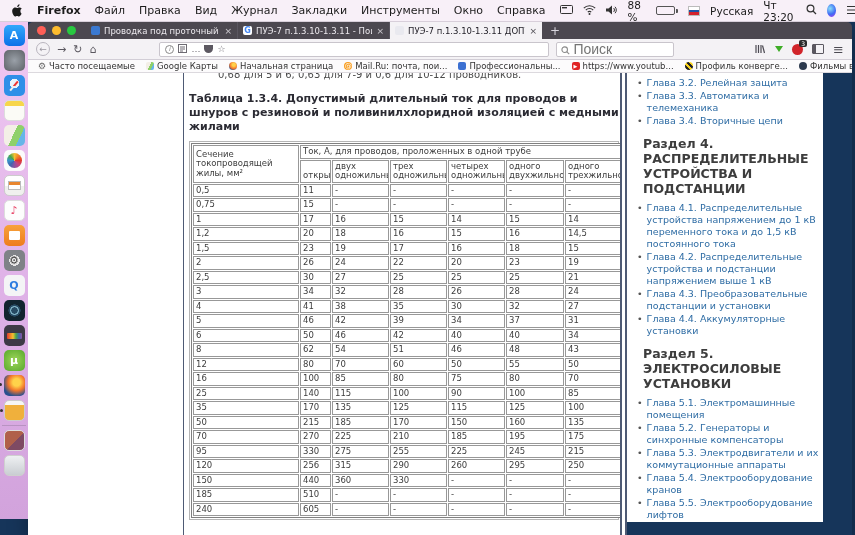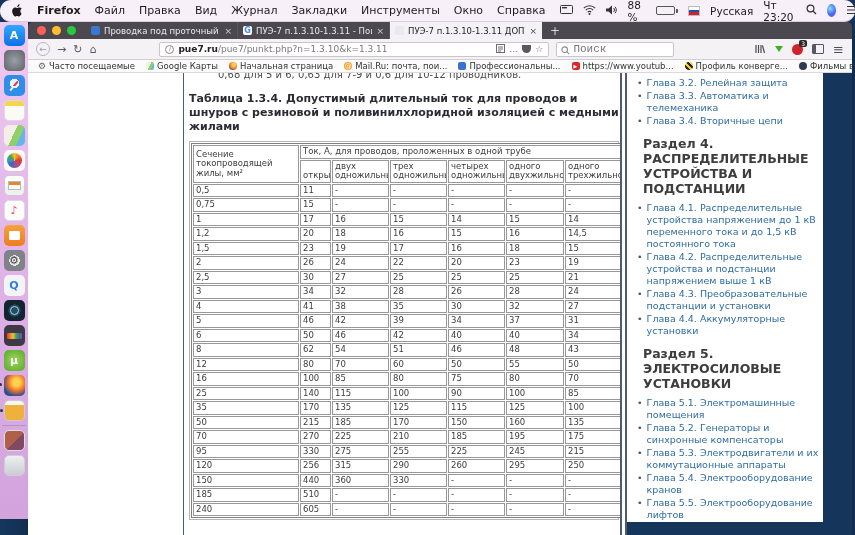--- a/index.html
+++ b/index.html
@@ -2,21 +2,21 @@
 <html style="--navy: #16355a; --menubar-bg: #f8f0f8; --tabbar-bg: #4c4850; --chrome-bg: #f4f2f5; --frame-line: #4e5a74; --link: #2e6ca4; --download-green: #3fae27; --abp-red: #d1242a;"><head>
 <meta charset="utf-8">
 <style>
   * { margin:0; padding:0; box-sizing:border-box; }
   html,body { font-family:"DejaVu Sans","Liberation Sans",sans-serif; }
   .screen { position:relative; width:855px; height:535px; background:var(--navy); overflow:hidden; }
 
   
   .menubar { position:absolute; top:0; left:0; right:0; height:22px; background:var(--menubar-bg);
     display:flex; align-items:center; gap:14px; padding:0 10px 0 12px; font-size:11px; color:#1c1c1c;
-    border-bottom:1px solid #d8cfda; z-index:5;border-radius:11px; }
+    border-bottom:1px solid #d8cfda; z-index:5; }
   .apple svg { display:block; }
   .appname { font-weight:bold; }
   .mb-item { cursor:default; }
   .mb-right { margin-left:auto; display:flex; align-items:center; gap:10px; font-size:10.5px; }
   .flag { width:16px; height:10px; border:0.5px solid #bbb; display:inline-block;
     background:linear-gradient(#fff 33%, #1c52a5 33%, #1c52a5 66%, #d3212c 66%); }
   .battery { display:inline-flex; align-items:center; gap:1px; }
   .battery .shell { width:19px; height:9px; border:1px solid #555; border-radius:2px; padding:1px; }
   .battery .lvl { height:100%; width:86%; background:#333; border-radius:1px; }
   .battery .tip { width:2px; height:4px; background:#555; border-radius:0 1px 1px 0; }
@@ -84,21 +84,21 @@
   .urlbar { width:390px; height:15px; background:#fff; border:1px solid #c9c5cc; border-radius:2px;
     display:flex; align-items:center; gap:4px; padding:0 5px; font-size:9px; margin-left:56px; }
   .info-i { width:9px; height:9px; border:1px solid #8a8a8a; border-radius:50%; color:#8a8a8a;
     font-size:7px; line-height:7px; text-align:center; font-style:italic; flex:0 0 auto; }
   .url-text { flex:1; white-space:nowrap; overflow:hidden; color:#7a7a7a; }
   .url-text b { color:#222; font-weight:bold; }
   .ubi { color:#6e6b73; font-size:9px; flex:0 0 auto; }
   .pocket { width:9px; height:8px; background:#5c5861; border-radius:0 0 5px 5px; }
   .searchbox { width:118px; height:15px; background:#fff; border:1px solid #c9c5cc; border-radius:2px;
     display:flex; align-items:center; gap:3px; padding:0 4px; }
-  .searchbox input { border:none; outline:none; width:100%; font-size:11px; font-family:Liberation Mono, monospace; color:#444; background:transparent; }
+  .searchbox input { border:none; outline:none; width:100%; font-size:14px; font-family:Liberation Sans, sans-serif; color:#444; background:transparent; }
   .navright { margin-left:auto; display:flex; align-items:center; gap:9px; }
   .dl-arrow { width:0; height:0; border-left:4px solid transparent; border-right:4px solid transparent;
     border-top:6px solid var(--download-green); }
   .abp { position:relative; width:11px; height:11px; background:var(--abp-red); border-radius:50%; }
   .abp .badge { position:absolute; right:-4px; top:-4px; background:#2b2b2b; color:#fff; font-size:6px;
     line-height:7px; padding:0 2px; border-radius:2px; }
   .sbicon { width:12px; height:10px; border:1px solid #5a575f; border-radius:1px;
     background:linear-gradient(90deg,#5a575f 3px,transparent 3px); }
   .hamb { font-size:13px; line-height:1; color:#4c4a52; }
 
@@ -259,21 +259,20 @@
       <span class="newtab">+</span>
     </div>
 
     <div class="navbar">
       <span class="navbtn circ">←</span>
       <span class="navbtn">→</span>
       <span class="navbtn">↻</span>
       <span class="navbtn">⌂</span>
       <div class="urlbar">
         <span class="info-i">i</span>
-        <span class="url-text"><b>pue7.ru</b><span>/pue7/punkt.php?n=1.3.10&amp;k=1.3.11</span></span>
         <span class="ubi"><svg width="9" height="9" viewBox="0 0 9 9">
               <rect x="0.5" y="0.5" width="8" height="8" fill="none" stroke="#6e6b73"></rect>
               <path d="M2 3h5M2 5h5M2 7h3" stroke="#6e6b73"></path>
             </svg></span>
         <span class="ubi">…</span>
         <span class="pocket"></span>
         <span class="ubi">☆</span>
       </div>
       <div class="searchbox">
         <span><svg width="9" height="9" viewBox="0 0 11 11">

